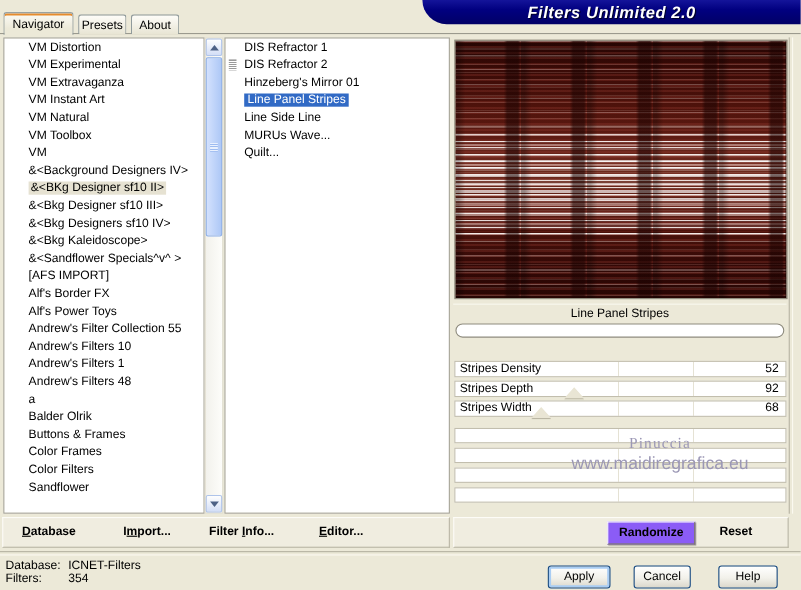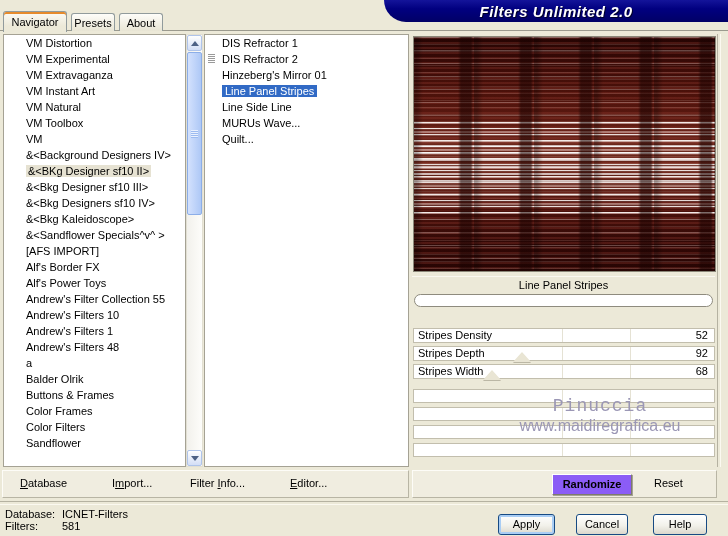--- a/index.html
+++ b/index.html
@@ -126,30 +126,30 @@
     position:absolute;width:0;height:0;z-index:4;
     border-left:9px solid transparent;border-right:9px solid transparent;border-bottom:10px solid #E9E5D4;
     filter:drop-shadow(0 1px 0 #BBB7A5);
   }
   .erow{height:14px;}
   .erow.e1{top:389px;left:413px;}
   .erow.e2{top:407px;left:413px;}
   .erow.e3{top:425px;left:413px;}
   .erow.e4{top:443px;left:413px;}
   .watermark{position:absolute;left:505px;top:396px;width:190px;text-align:center;color:#9B97B5;z-index:5;}
-  .watermark .wname{font-size:18px;letter-spacing:1px;font-family:Liberation Mono, monospace;}
+  .watermark .wname{font-size:14px;letter-spacing:1px;font-family:Liberation Serif, serif;}
   .watermark .wurl{font-size:16px;margin-top:1px;}
   
   .strip{
     position:absolute;top:470px;height:28px;box-sizing:border-box;
     background:#F0EDE0;border:1px solid;border-color:#FDFCF7 #B8B5A4 #B8B5A4 #FDFCF7;
   }
   .strip.left{left:2px;width:407px;}
   .strip.right{left:412px;width:305px;}
-  .flatbtn{position:absolute;top:477px;font-weight:normal;cursor:default;white-space:nowrap;}
+  .flatbtn{position:absolute;top:477px;font-weight:bold;cursor:default;white-space:nowrap;}
   .flatbtn .key{text-decoration:underline;}
   #btn-database{left:20px;}
   #btn-import{left:112px;}
   #btn-filterinfo{left:190px;}
   #btn-editor{left:290px;}
   .raised{
     position:absolute;left:552px;top:474px;width:80px;height:21px;box-sizing:border-box;
     background:#8b5cf6;border:1px solid;border-color:#FFFFFF #7E7B6D #7E7B6D #FFFFFF;
     box-shadow:1px 1px 0 #A5A294;
     font-weight:bold;text-align:center;line-height:19px;cursor:default;
@@ -289,19 +289,19 @@
 <div class="flatbtn" id="btn-reset">Reset</div>
 
 <div class="bottom-sep"></div>
 <div class="status">
   <div class="row">
     <span class="lab">Database:</span>
     <span>ICNET-Filters</span>
   </div>
   <div class="row">
     <span class="lab">Filters:</span>
-    <span>581</span>
+    <span>354</span>
   </div>
 </div>
 
 <div class="xpbtn" id="btn-apply">Apply</div>
 <div class="xpbtn" id="btn-cancel">Cancel</div>
 <div class="xpbtn" id="btn-help">Help</div>
 
 </body></html>

